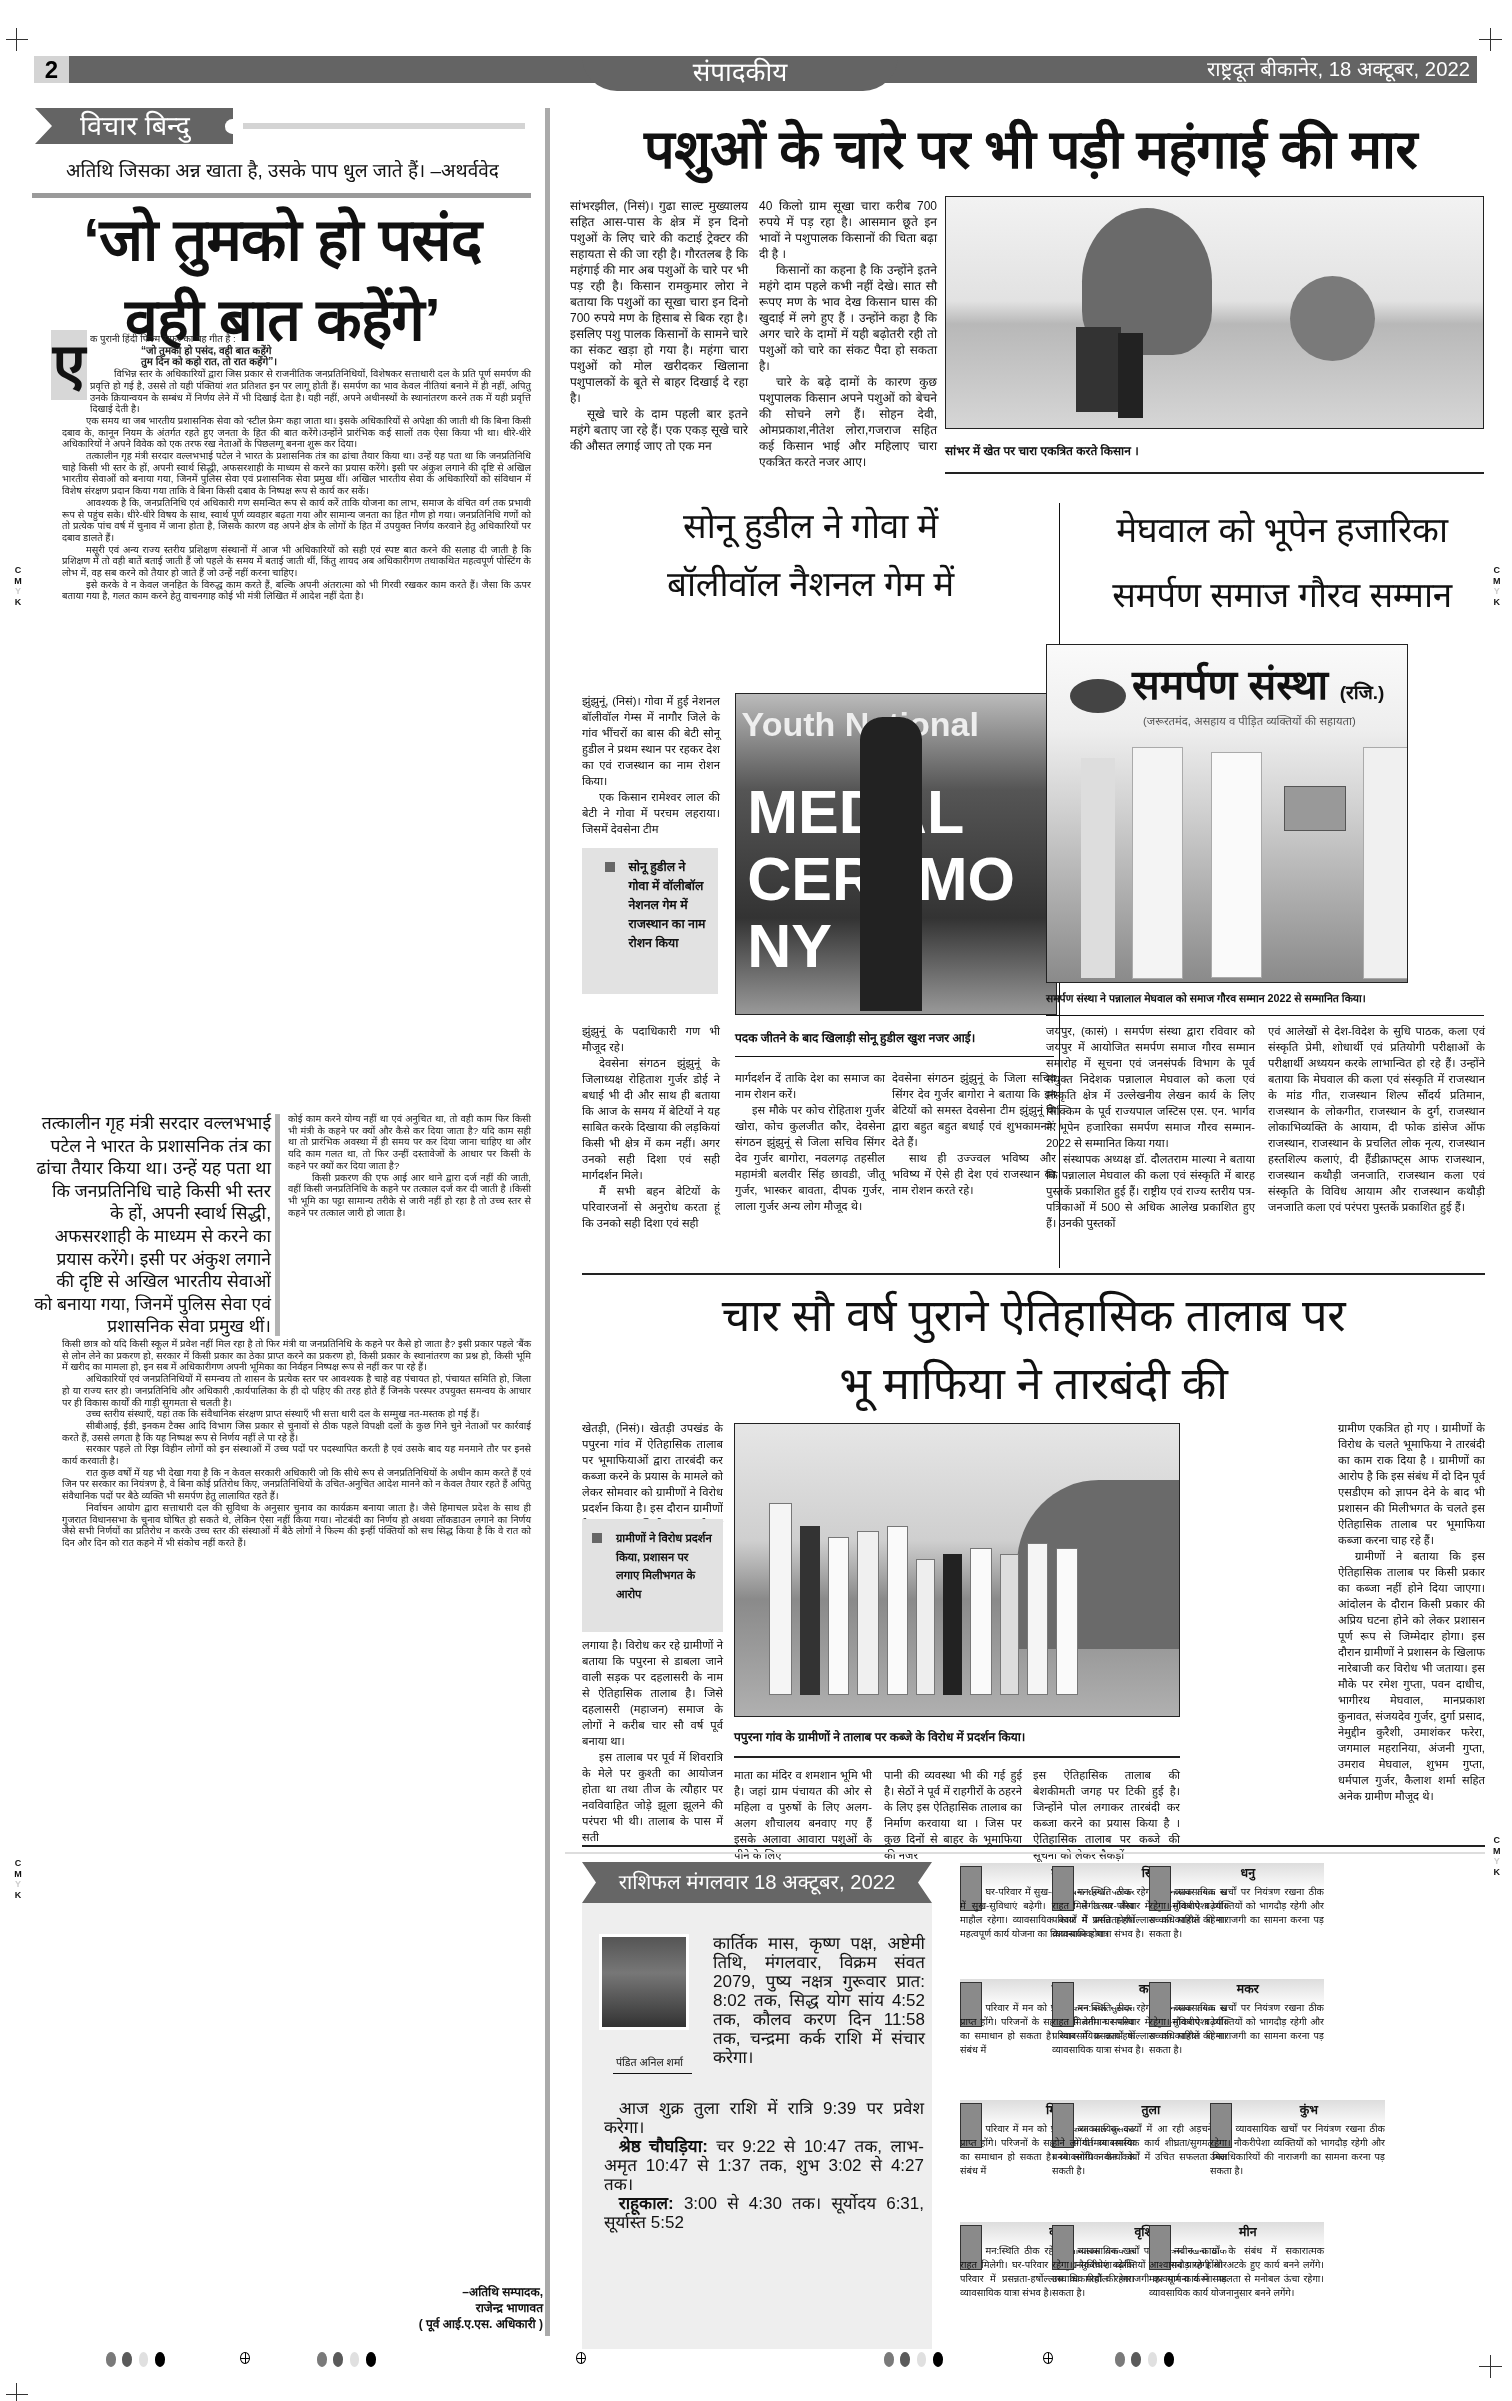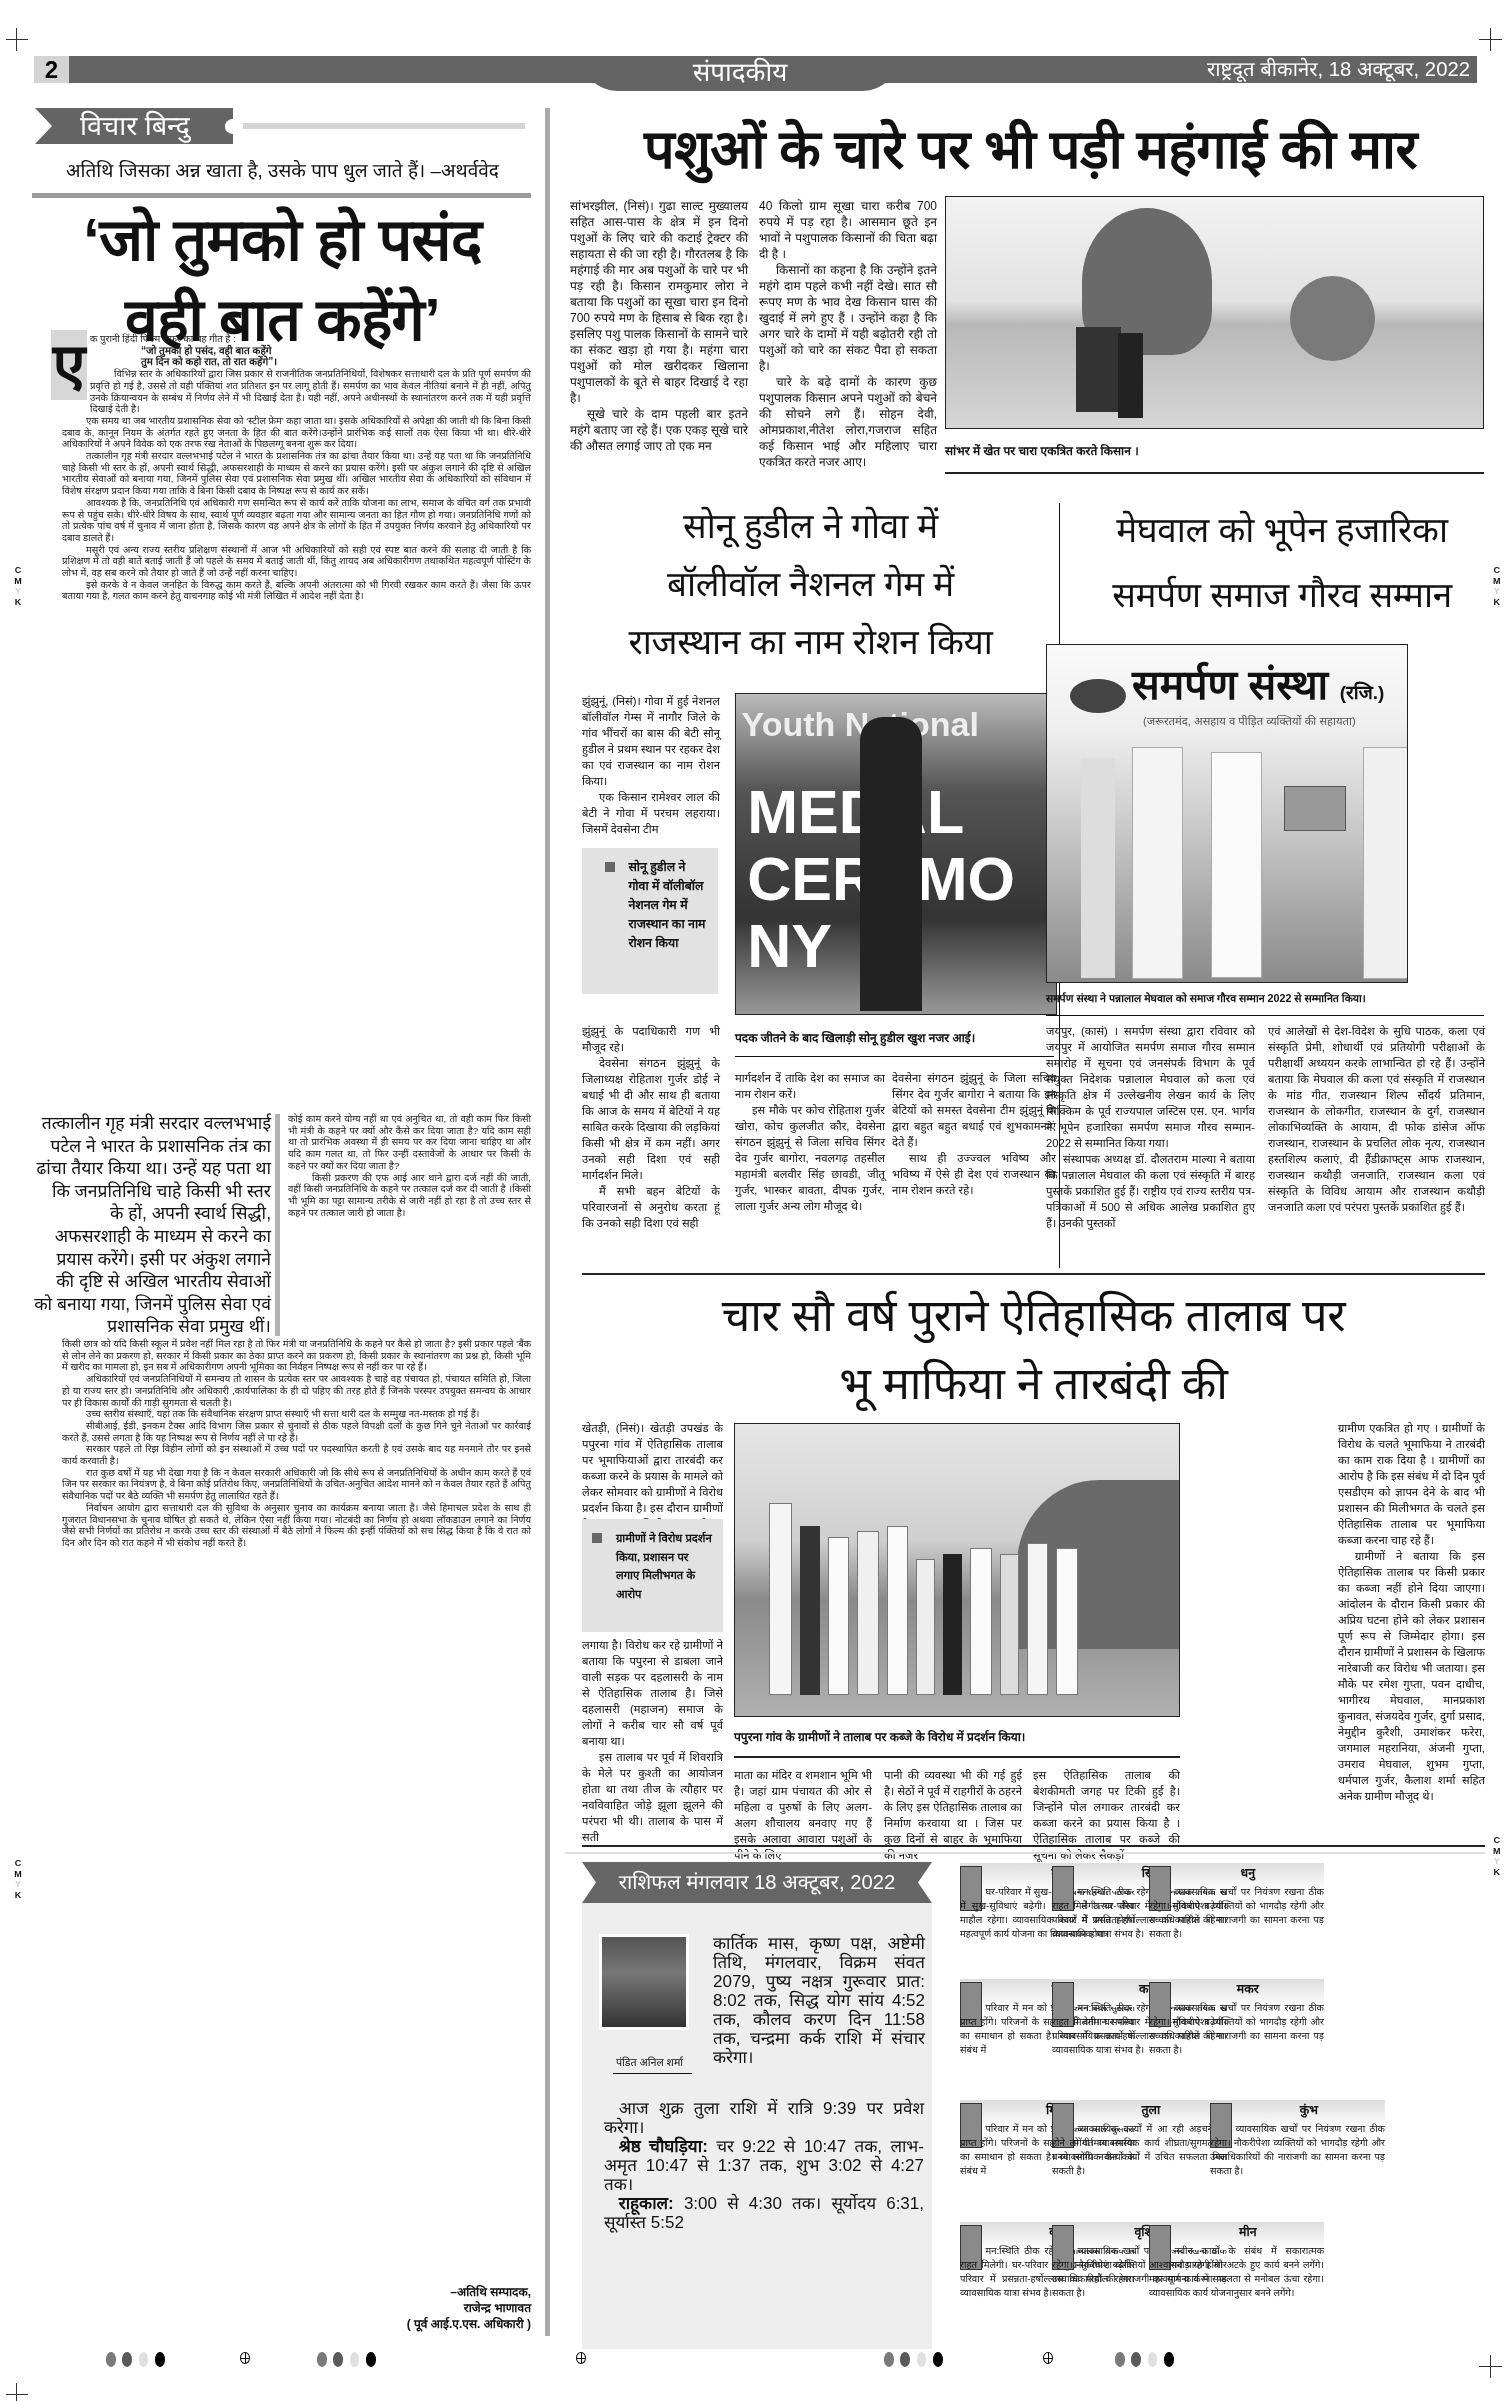--- a/index.html
+++ b/index.html
@@ -23,21 +23,21 @@
   .dropcap { left: 51px; top: 330px; width: 36px; height: 70px; background: #d7d7d7; font-size: 59px; font-weight: bold; text-align: center; line-height: 70px; }
   .edit-body { left: 62px; top: 333px; width: 469px; font-size: 9.6px; line-height: 11.7px; text-align: justify; color: #222; }
   .edit-body p { text-indent: 24px; margin-bottom: 0; }
   .edit-body p.first { text-indent: 0; padding-left: 28px; }
   .edit-body .verse { font-weight: bold; padding-left: 55px; font-size: 10.2px; }
   .pullquote { left: 34px; top: 1112px; width: 237px; font-size: 17.5px; line-height: 22.6px; text-align: right; color: #111; }
   .pull-rule { left: 275px; top: 1114px; width: 4.5px; height: 222px; background: #b3b3b3; }
   .edit-body2 { left: 288px; top: 1113px; width: 243px; font-size: 9.6px; line-height: 11.7px; text-align: justify; color: #222; }
   .edit-body3 { left: 62px; top: 1338px; width: 469px; font-size: 9.6px; line-height: 11.7px; text-align: justify; color: #222; }
   .edit-body3 p, .edit-body2 p { text-indent: 24px; }
-  .signoff { left: 316px; top: 2284px; width: 215px; text-align: right; font-size: 12px; line-height: 16px; font-weight: bold; }
+  .signoff { left: 328px; top: 2284px; width: 215px; text-align: right; font-size: 12px; line-height: 16px; font-weight: bold; }
   
   .vdivider { left: 545px; top: 108px; width: 4.5px; height: 2228px; background: #aaa; }
   
   .lead-head { left: 559px; top: 107px; width: 943px; font-size: 54px; font-weight: bold; text-align: center; line-height: 85px; letter-spacing: -0.6px; }
   .col { font-size: 12px; line-height: 16px; text-align: justify; color: #111; }
   .col p { text-indent: 17px; }
   .col p.lede { text-indent: 0; }
   .photo { background: #bbb; border: 1.7px solid #222; overflow: hidden; }
   .caption { font-size: 12px; font-weight: bold; color: #111; }
   .rule { height: 1.7px; background: #222; }
@@ -142,21 +142,20 @@
   <div style="position:absolute;left:344px;top:79px;width:85px;height:85px;border-radius:50%;background:#7a7a7a"></div>
   <div style="position:absolute;left:130px;top:130px;width:45px;height:85px;background:#333"></div>
   <div style="position:absolute;left:172px;top:136px;width:25.4px;height:85px;background:#222"></div>
 </div>
 <div class="abs caption" style="left:945px;top:442px;width:539px">सांभर में खेत पर चारा एकत्रित करते किसान ।</div>
 <div class="abs rule" style="left:945px;top:472px;width:539px"></div>
 
 <div class="abs story-head" style="left:565px;top:497px;width:491px">
   <div>सोनू हुडील ने गोवा में</div>
   <div>बॉलीवॉल नैशनल गेम में</div>
-  <div>राजस्थान का नाम रोशन किया</div>
 </div>
 <div class="abs col" style="left:582px;top:693px;width:138px;font-size:11.3px">
   <p class="lede">झुंझुनूं, (निसं)। गोवा में हुई नेशनल बॉलीवॉल गेम्स में नागौर जिले के गांव भींचरों का बास की बेटी सोनू हुडील ने प्रथम स्थान पर रहकर देश का एवं राजस्थान का नाम रोशन किया।</p>
   <p>एक किसान रामेश्वर लाल की बेटी ने गोवा में परचम लहराया। जिसमें देवसेना टीम</p>
 </div>
 <div class="abs pullbox" style="left:582px;top:848px;width:136px;height:146px">
   <span class="sq"></span><span class="txt">सोनू हुडील ने गोवा में वॉलीबॉल नेशनल गेम में राजस्थान का नाम रोशन किया</span>
 </div>
 <div class="abs col" style="left:582px;top:1023px;width:138px;font-size:11.3px">
   <p class="lede">झुंझुनूं के पदाधिकारी गण भी मौजूद रहे।</p>

